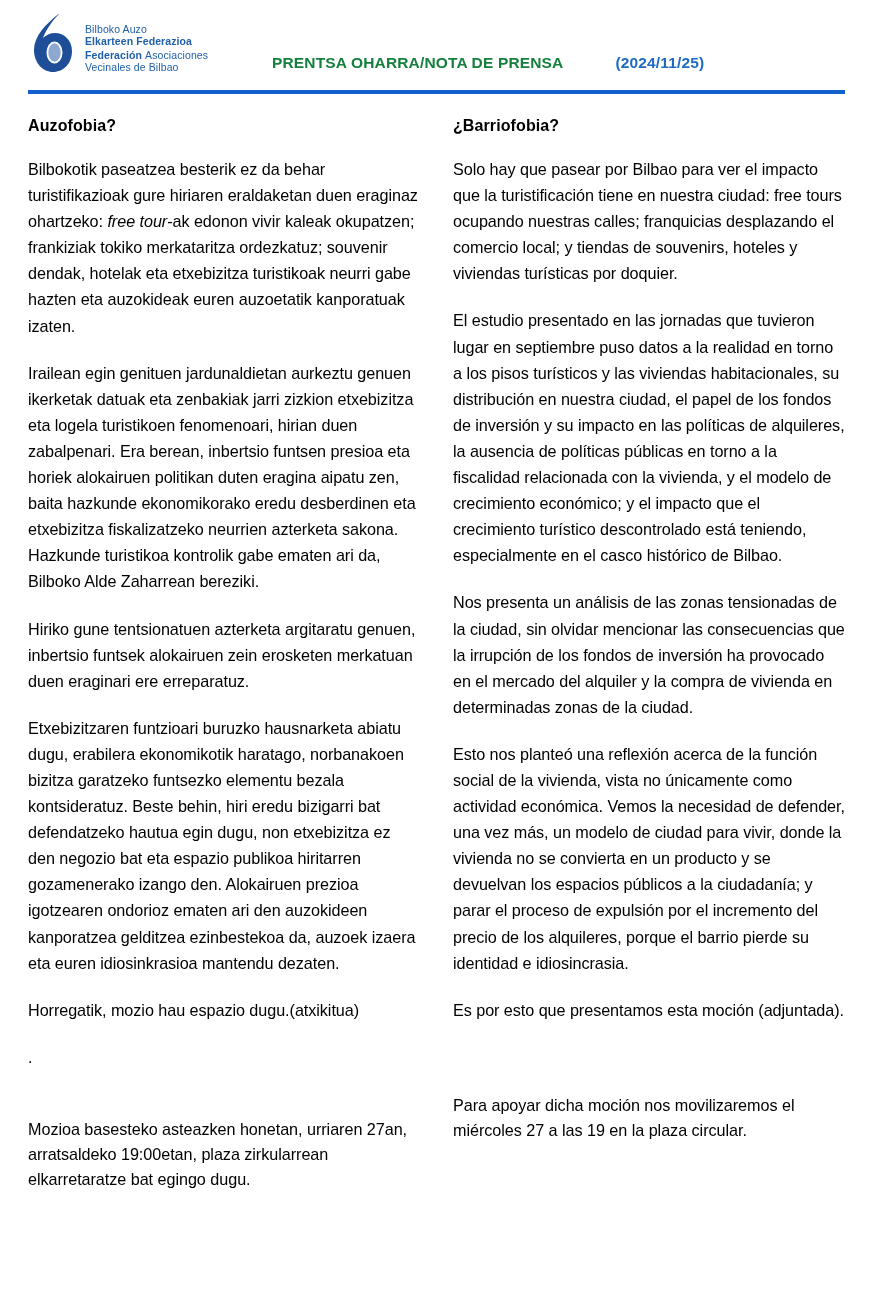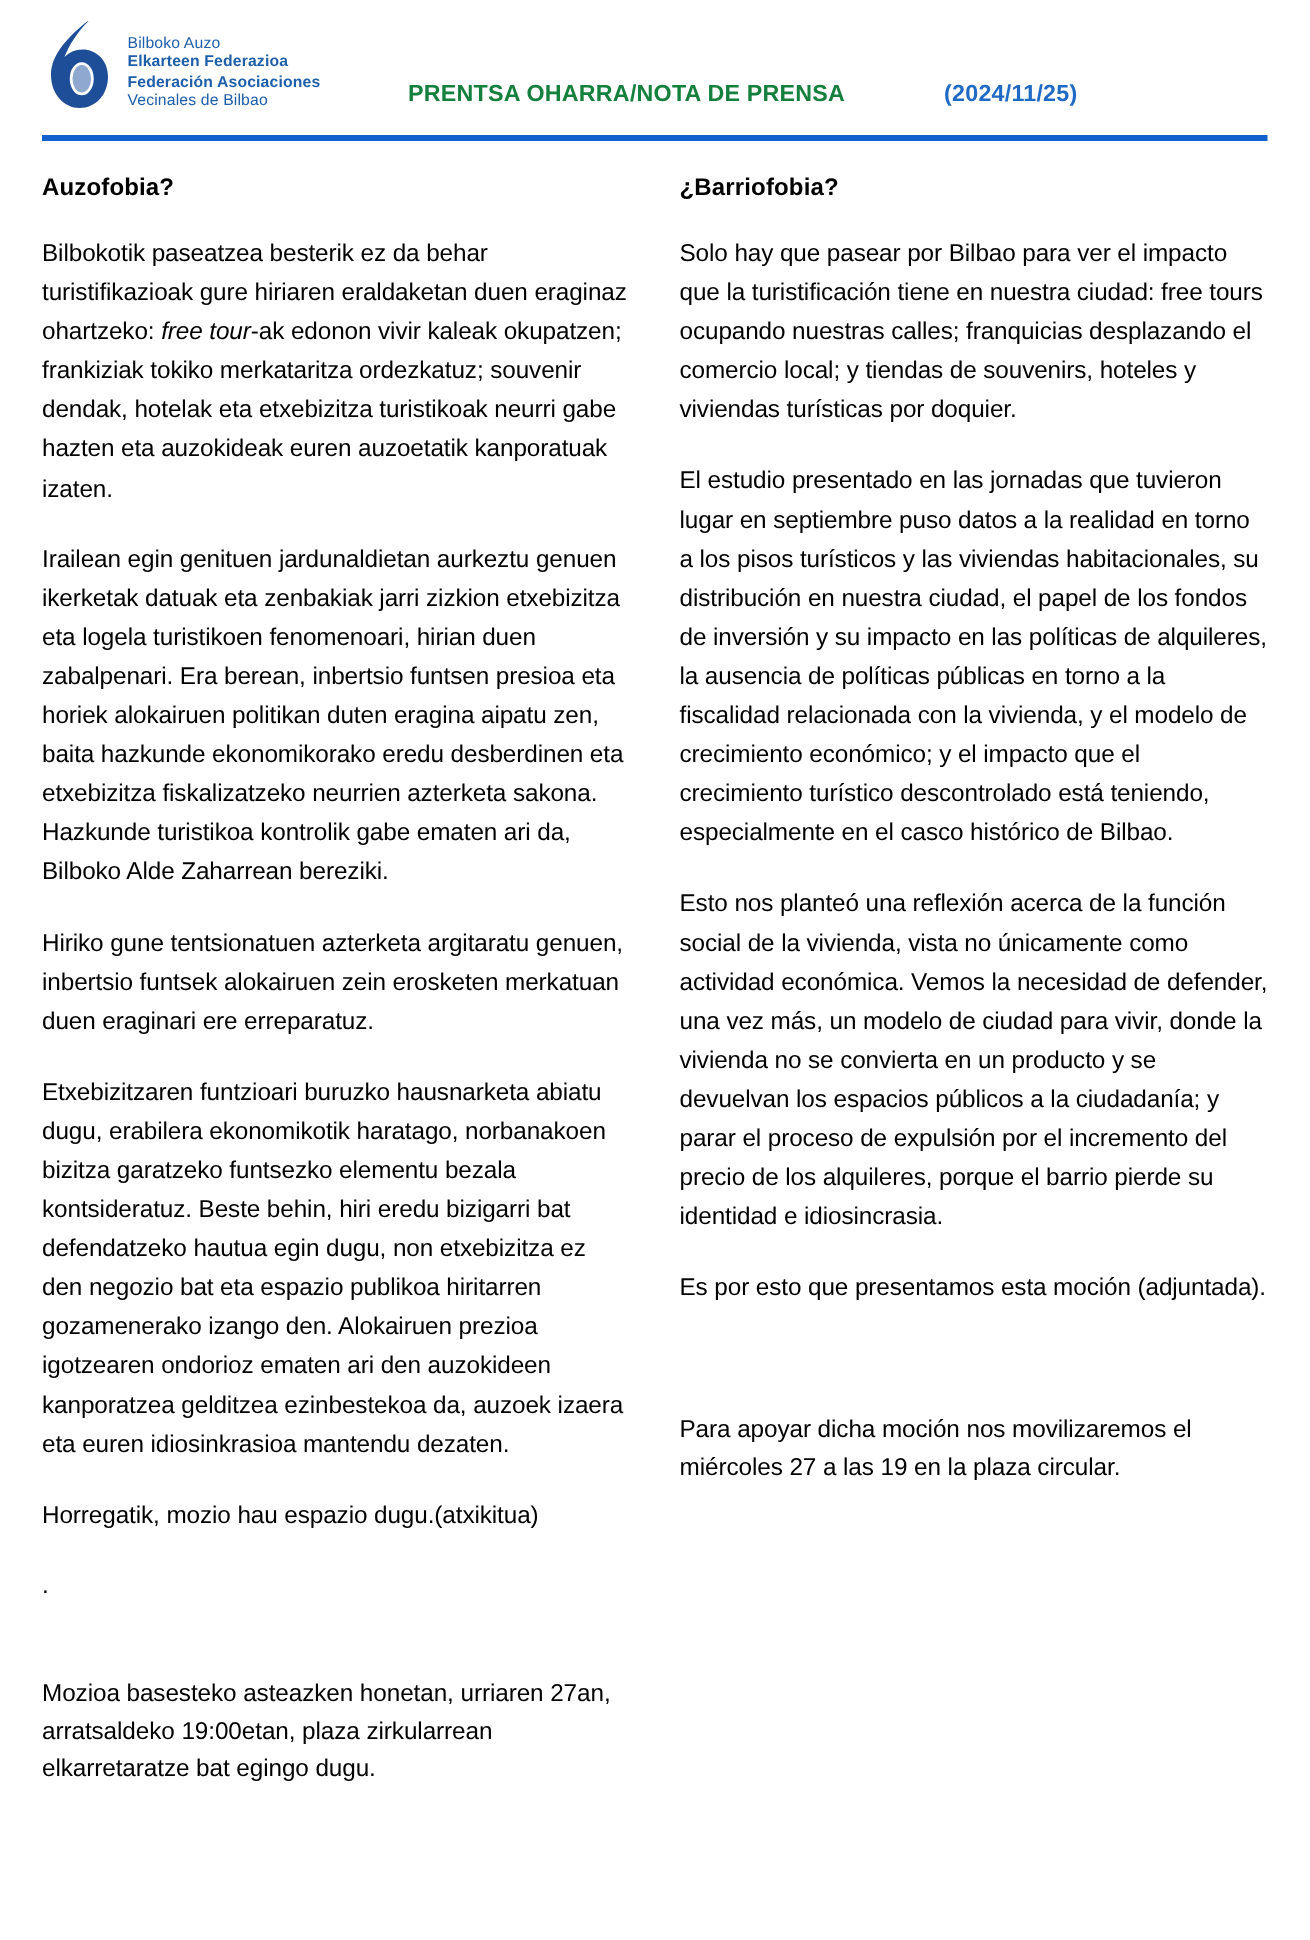--- a/index.html
+++ b/index.html
@@ -69,21 +69,21 @@
     font-weight: 700;
     color: #15803d;
     letter-spacing: 0.15px;
     white-space: nowrap;
   }
   .header-date {
     font-size: 15.5px;
     font-weight: 700;
     color: #1f6ac4;
     letter-spacing: 0.15px;
-    margin-left: 66px;
+    margin-left: 52px;
     white-space: nowrap;
   }
 
   .rule {
     height: 4px;
     background: #1160cc;
     margin: 4px 0 0 0;
   }
 
   
@@ -138,21 +138,21 @@
       <span class="logo-mark">
         <svg viewBox="0 0 48 62" width="48" height="62" xmlns="http://www.w3.org/2000/svg">
           <path d="M30.5 2 C18 12, 6 24, 6 38 C6 51, 15 60, 25 60 C36 60, 44 51, 44 39 C44 28, 36 21, 27 21 C22 21, 18 23, 15 26 C18 18, 24 9, 31 2 Z" fill="#1f4e99"></path>
           <ellipse cx="26.5" cy="40.5" rx="8" ry="11" fill="#ffffff"></ellipse>
           <ellipse cx="26.5" cy="40.5" rx="6.2" ry="9.2" fill="#8fa8cf"></ellipse>
         </svg>
       </span>
       <div class="brand-text">
         <div class="l1">Bilboko Auzo</div>
         <div class="l2"><span>Elkarteen </span><span class="bold-part">Federazioa</span></div>
-        <div class="l3"><span class="bold-part">Federación </span><span style="font-weight:700">Asociaciones</span></div>
+        <div class="l3"><span class="bold-part">Federación </span><span style="font-weight:400">Asociaciones</span></div>
         <div class="l4">Vecinales de Bilbao</div>
       </div>
     </div>
 
     <div class="header-title-wrap">
       <span class="header-title">PRENTSA OHARRA/NOTA DE PRENSA</span>
       <span class="header-date">(2024/11/25)</span>
     </div>
   </div>
 
@@ -174,20 +174,21 @@
       <div class="spacer-md"></div>
 
       <p class="bold-note">Mozioa basesteko asteazken honetan, urriaren 27an, arratsaldeko 19:00etan, plaza zirkularrean elkarretaratze bat egingo dugu.</p>
     </div>
 
     <div class="col">
       <h2 class="col-heading">¿Barriofobia?</h2>
 
       <p class="para">Solo hay que pasear por Bilbao para ver el impacto que la turistificación tiene en nuestra ciudad: free tours ocupando nuestras calles; franquicias desplazando el comercio local; y tiendas de souvenirs, hoteles y viviendas turísticas por doquier.</p>
       <p class="para">El estudio presentado en las jornadas que tuvieron lugar en septiembre puso datos a la realidad en torno a los pisos turísticos y las viviendas habitacionales, su distribución en nuestra ciudad, el papel de los fondos de inversión y su impacto en las políticas de alquileres, la ausencia de políticas públicas en torno a la fiscalidad relacionada con la vivienda, y el modelo de crecimiento económico; y el impacto que el crecimiento turístico descontrolado está teniendo, especialmente en el casco histórico de Bilbao.</p>
+      <p class="para">Nos presenta un análisis de las zonas tensionadas de la ciudad, sin olvidar mencionar las consecuencias que la irrupción de los fondos de inversión ha provocado en el mercado del alquiler y la compra de vivienda en determinadas zonas de la ciudad.</p>
       <p class="para">Esto nos planteó una reflexión acerca de la función social de la vivienda, vista no únicamente como actividad económica. Vemos la necesidad de defender, una vez más, un modelo de ciudad para vivir, donde la vivienda no se convierta en un producto y se devuelvan los espacios públicos a la ciudadanía; y parar el proceso de expulsión por el incremento del precio de los alquileres, porque el barrio pierde su identidad e idiosincrasia.</p>
       <p class="para tight">Es por esto que presentamos esta moción (adjuntada).</p>
 
       <div class="spacer-lg"></div>
       <div class="spacer-md"></div>
 
       <p class="bold-note">Para apoyar dicha moción nos movilizaremos el miércoles 27 a las 19 en la plaza circular.</p>
     </div>
 
   </div>

